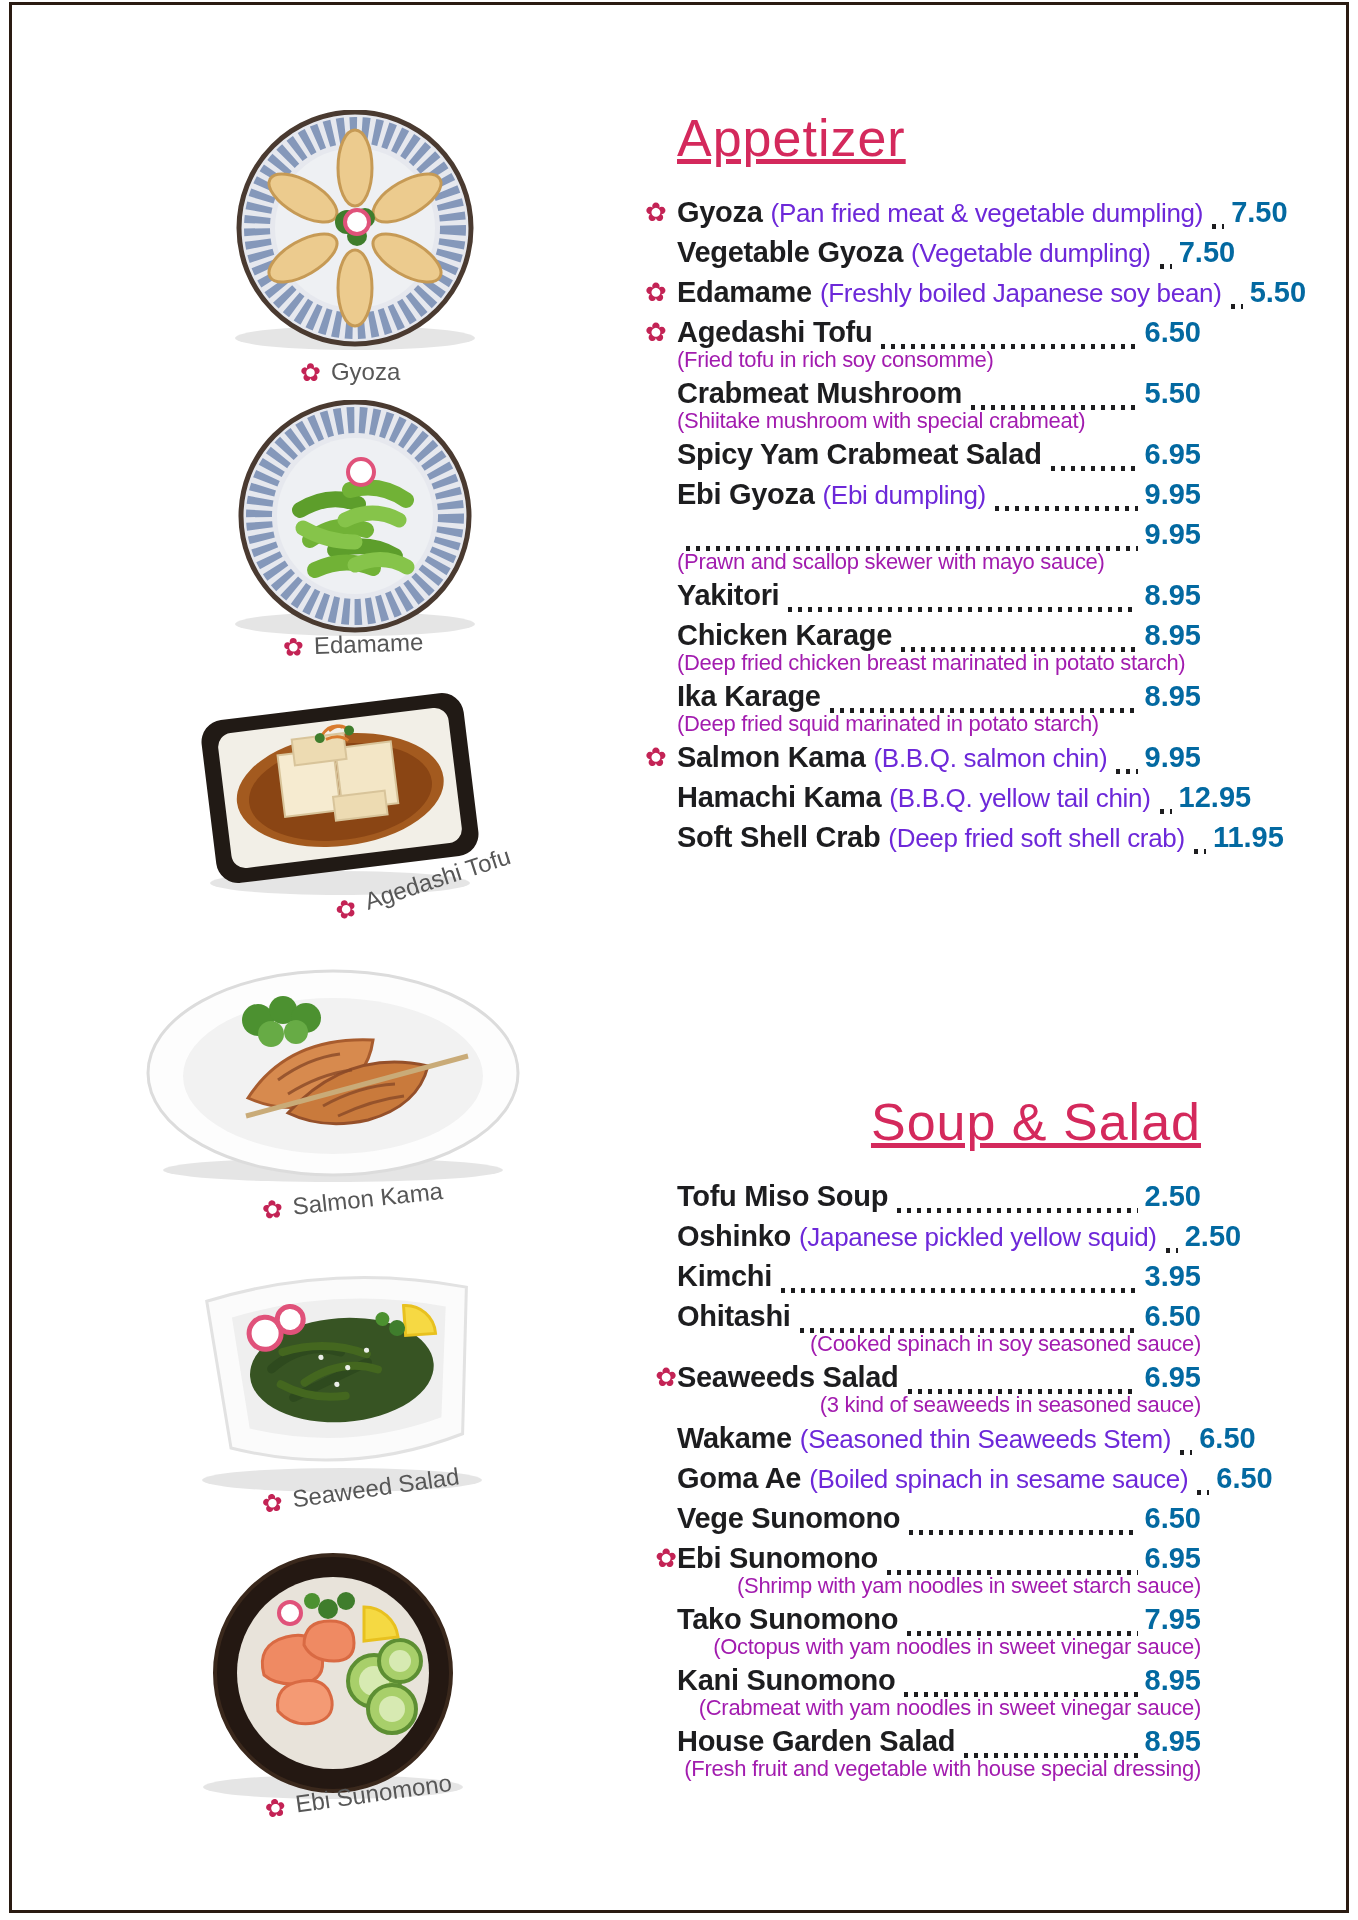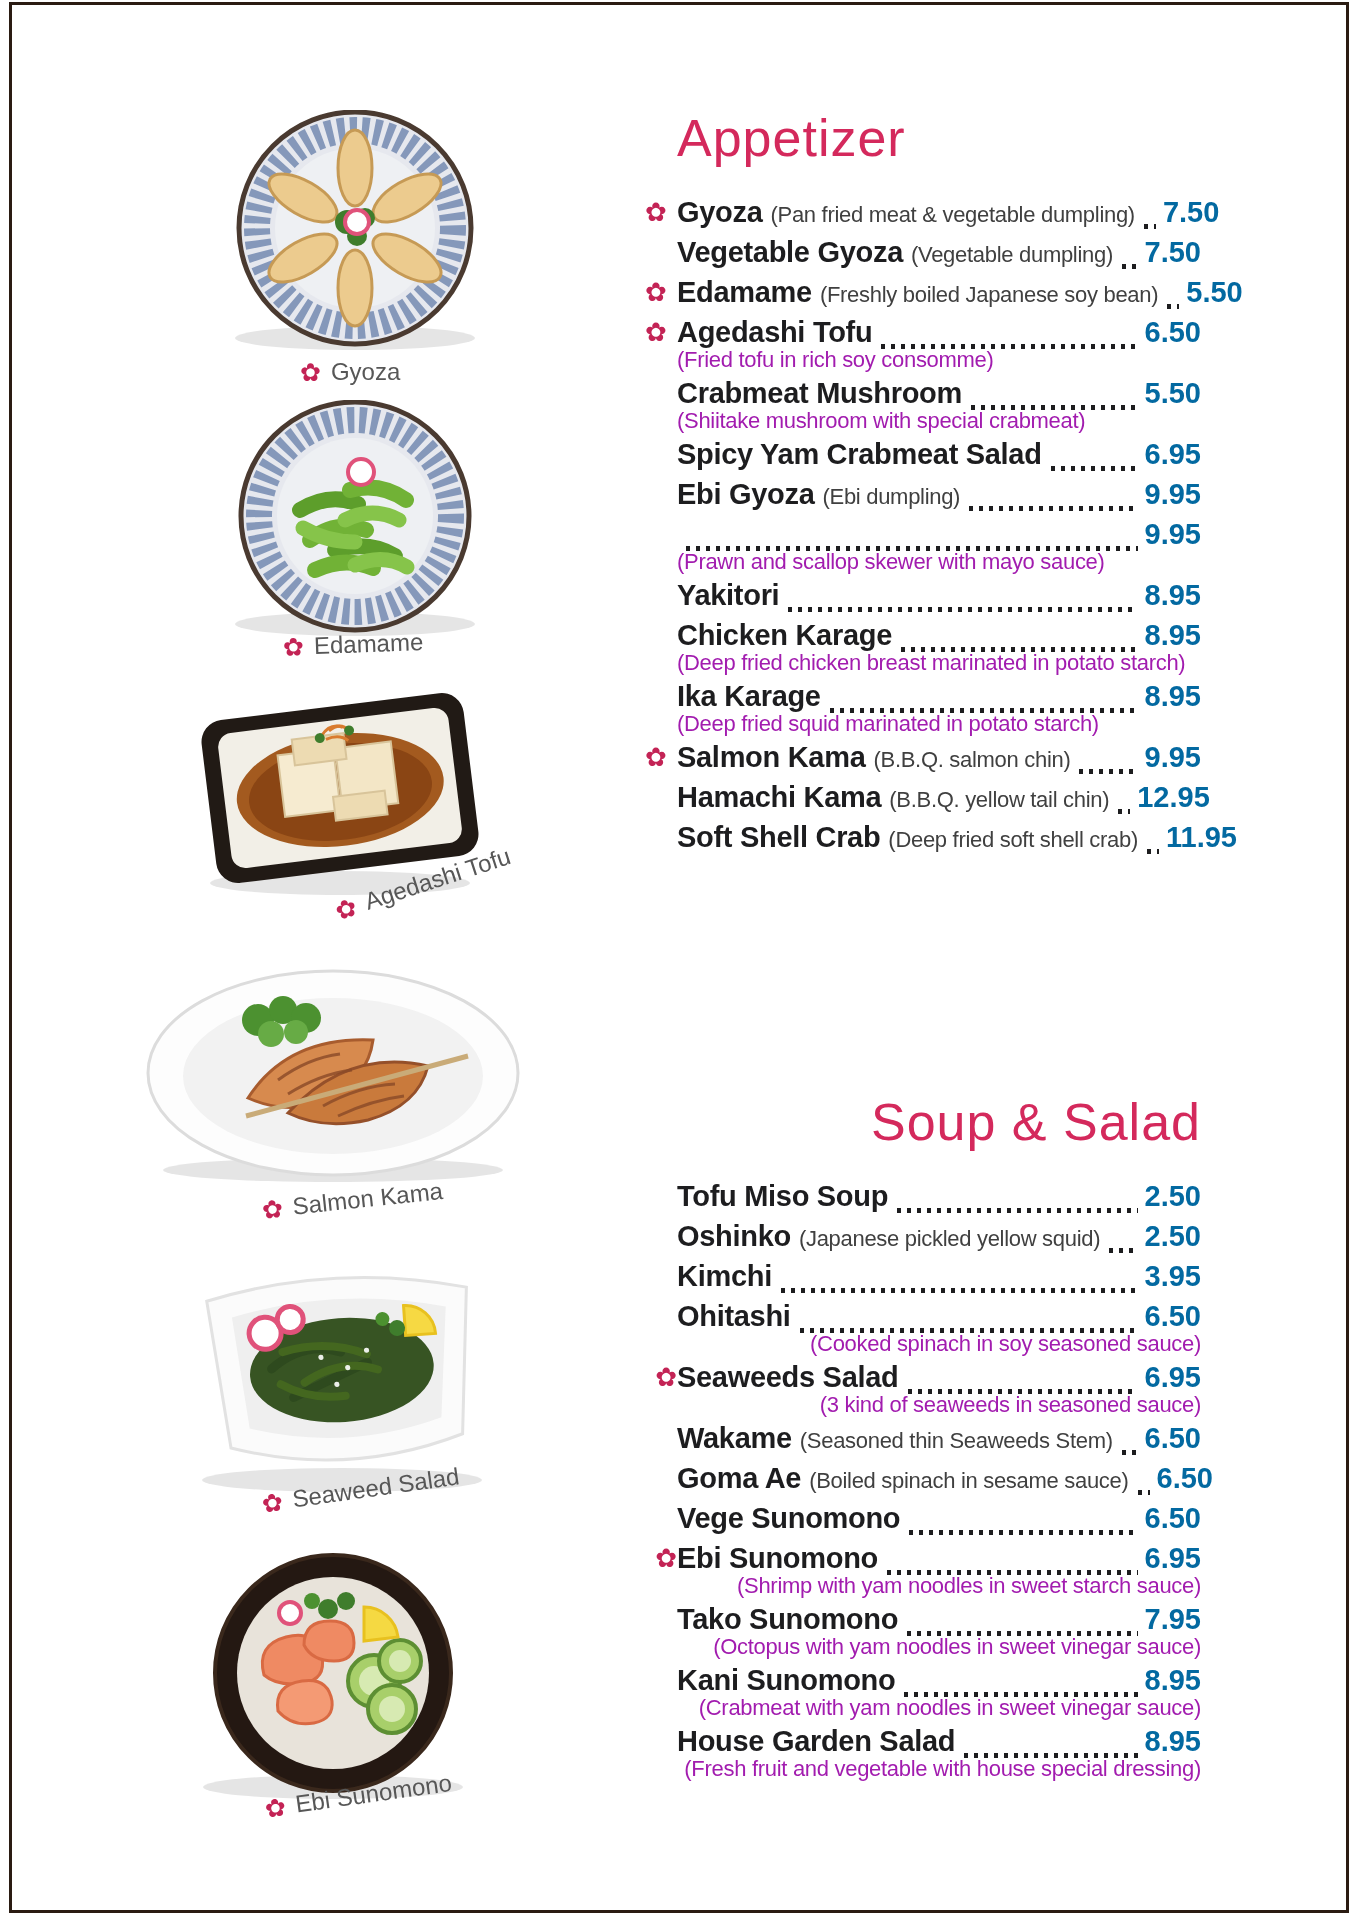--- a/index.html
+++ b/index.html
@@ -4,28 +4,28 @@
 <style>
   html,body{margin:0;padding:0;background:#ffffff;}
   .page{position:relative;width:1358px;height:1920px;background:#ffffff;overflow:hidden;
         font-family:"Liberation Sans",sans-serif;}
   .frame{position:absolute;left:9px;top:2px;right:9px;bottom:7px;border:3px solid #2a1b12;pointer-events:none;}
 
   
   .menu-section{position:absolute;left:645px;width:556px;}
   .sec-appetizer{top:108px;}
   .sec-soup{top:1092px;text-align:right;}
-  .sec-title{margin:0 0 24px 32px;font-size:52px;font-weight:normal;letter-spacing:1px;color:#d4295c;}
+  .sec-title{margin:0 0 24px 32px;font-size:52px;font-weight:normal;letter-spacing:1px;color:#d4295c;text-decoration:underline;}
   .row{display:flex;}
   .gutter{flex:0 0 32px;}
   .flower{font-size:26px;line-height:40px;color:#c32355;}
   .row-main{flex:1 1 auto;min-width:0;}
   .line1{display:flex;align-items:baseline;height:40px;line-height:40px;white-space:nowrap;}
   .iname{font-size:29px;font-weight:bold;color:#1d1d1f;letter-spacing:-0.3px;flex:0 0 auto;}
-  .idesc{font-size:22px;color:#404040;letter-spacing:-0.3px;margin-left:8px;flex:0 0 auto;}
+  .idesc{font-size:26px;color:#6d28d9;letter-spacing:-0.3px;margin-left:8px;flex:0 0 auto;}
   .leader{flex:1 1 12px;min-width:12px;height:5px;margin:0 7px 3px 9px;align-self:flex-end;
           background-image:repeating-linear-gradient(to right,#1d1d1f 0 4px,transparent 4px 10px);}
   .iprice{font-size:29px;font-weight:bold;color:#0369a1;flex:0 0 auto;}
   .line2{font-size:22px;line-height:26px;color:#a21caf;letter-spacing:-0.3px;margin-top:-5px;white-space:nowrap;}
 
   
   .photo{position:absolute;}
   .caption{position:absolute;display:flex;align-items:center;gap:10px;white-space:nowrap;
            font-size:24px;color:#575757;transform-origin:left center;}
   .caption .flower{line-height:1;font-size:25px;}

